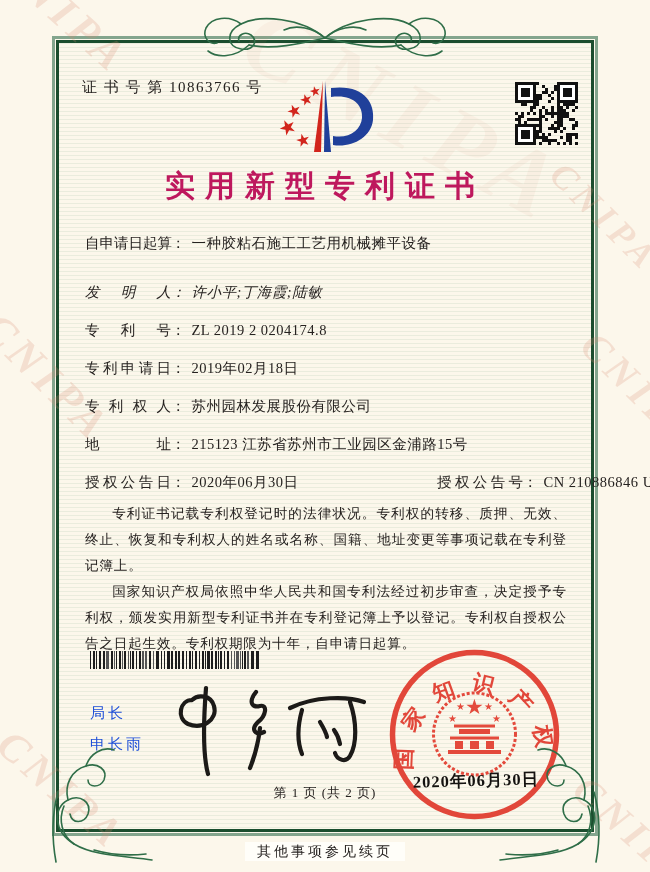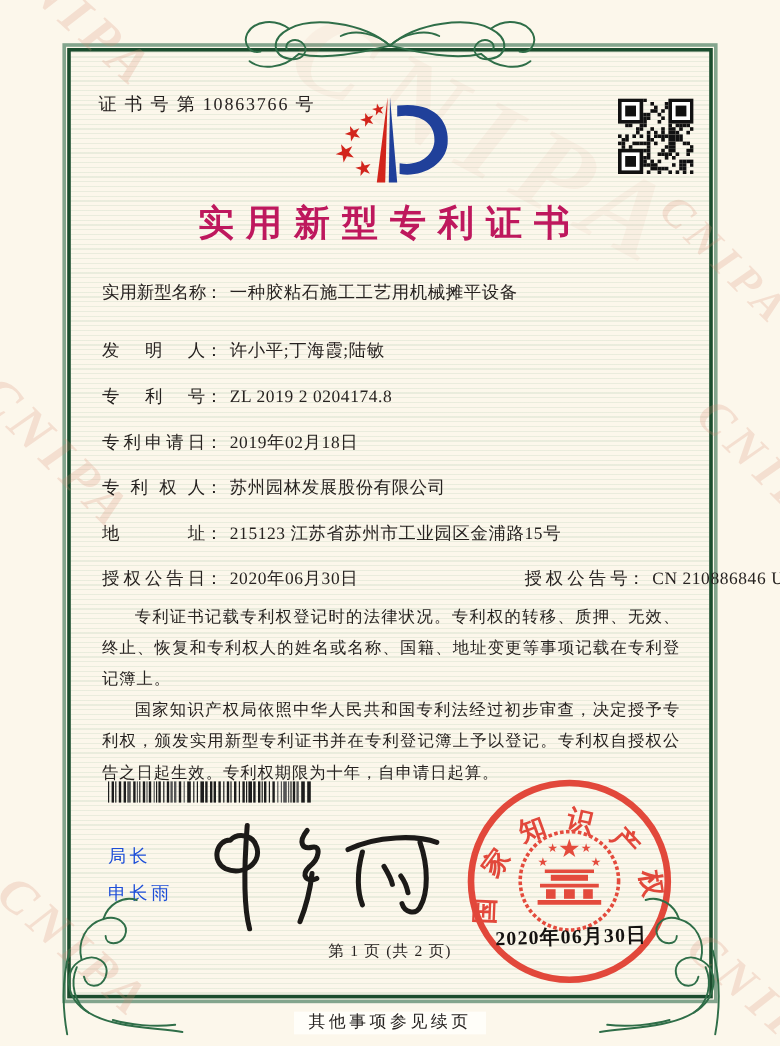--- a/index.html
+++ b/index.html
@@ -275,23 +275,23 @@
         <rect x="33" y="60" width="3" height="3" fill="#111"></rect>
         <rect x="42" y="60" width="3" height="3" fill="#111"></rect>
         <rect x="48" y="60" width="3" height="3" fill="#111"></rect>
         <rect x="54" y="60" width="3" height="3" fill="#111"></rect>
         <rect x="60" y="60" width="3" height="3" fill="#111"></rect>
       </svg>
 
     <div class="title">实用新型专利证书</div>
 
     <div class="row" style="top:234px;">
-      <span class="lbl">实用新型名称</span><span>：</span><span class="val">一种胶粘石施工工艺用机械摊平设备</span>
-    </div>
-    <div class="row" style="top:283px;">
+      <span class="lbl">自申请日起算</span><span>：</span><span class="val">一种胶粘石施工工艺用机械摊平设备</span>
+    </div>
+    <div class="row" style="top:283px;font-style:italic;">
       <span class="lbl">发明人</span><span>：</span><span class="val">许小平;丁海霞;陆敏</span>
     </div>
     <div class="row" style="top:321px;">
       <span class="lbl">专利号</span><span>：</span><span class="val">ZL 2019 2 0204174.8</span>
     </div>
     <div class="row" style="top:359px;">
       <span class="lbl">专利申请日</span><span>：</span><span class="val">2019年02月18日</span>
     </div>
     <div class="row" style="top:397px;">
       <span class="lbl">专利权人</span><span>：</span><span class="val">苏州园林发展股份有限公司</span>

